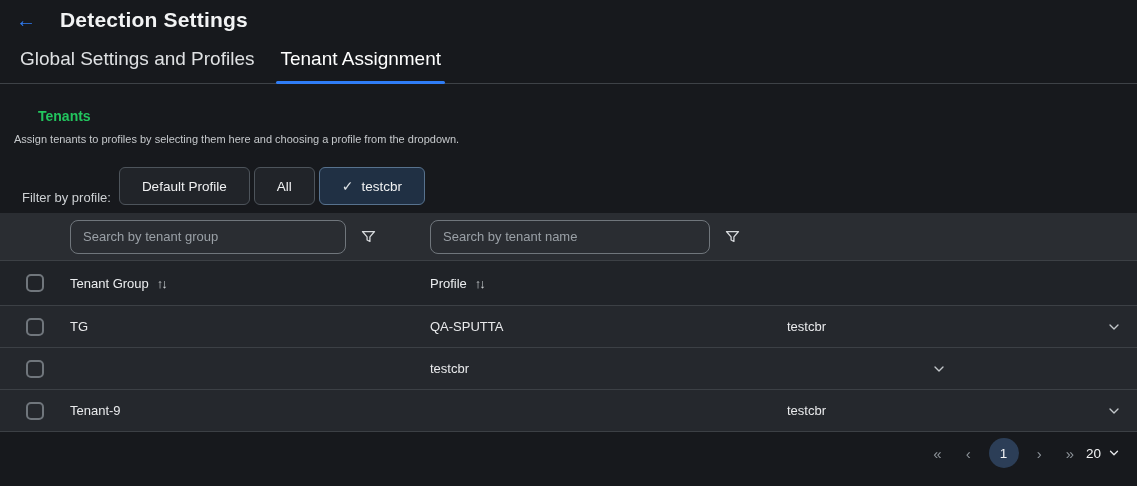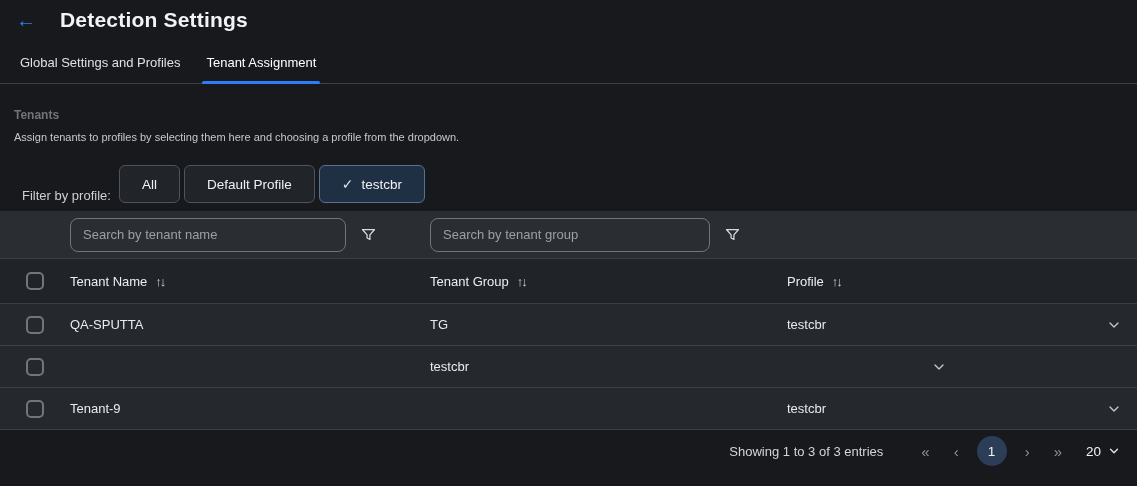--- a/index.html
+++ b/index.html
@@ -26,31 +26,31 @@
   }
 
   
   .tabs {
     display: flex; align-items: flex-end; gap: 18px;
     padding: 0 16px; height: 44px;
     border-bottom: 1px solid #3e4247;
   }
   .tab {
     position: relative; padding: 12px 4px 13px;
-    color: #dfe1e3; font-size: 13px; cursor: pointer;
+    color: #dfe1e3; font-size: 19px; cursor: pointer;
   }
   .tab.active { color: #ffffff; }
   .tab.active::after {
     content: ""; position: absolute; left: 0; right: 0; bottom: -1px;
     height: 3px; background: #2f7df6; border-radius: 2px;
   }
 
   
   .section-intro { padding: 24px 16px 0 14px; }
-  .section-heading { font-weight: bold; color: #737373; font-size: 12px; }
+  .section-heading { font-weight: bold; color: #22c55e; font-size: 14px; margin-left: 24px; }
   .section-desc { color: #c6c9cc; margin-top: 9px; font-size: 11px; }
 
   
   .filter-row {
     display: flex; align-items: flex-end;
     padding: 0 22px; margin-top: 22px; height: 38px; gap: 4px;
   }
   .filter-label { color: #cdd0d3; margin-right: 4px; }
   .chip {
     display: inline-flex; align-items: center; justify-content: center;
@@ -111,21 +111,21 @@
     user-select: none;
   }
   .page-current {
     width: 30px; height: 30px; border-radius: 50%;
     background: #2c3e57; color: #f2f3f4;
     display: inline-flex; align-items: center; justify-content: center;
     margin: 0 6px; font-size: 13.5px; cursor: pointer;
   }
   .page-size {
     display: inline-flex; align-items: center; gap: 6px;
-    color: #f2f3f4; margin-left: 12px; cursor: pointer; font-size: 13.5px;
+    color: #f2f3f4; margin-left: 0; cursor: pointer; font-size: 13.5px;
   }
 </style>
 </head>
 <body>
 
 <div class="topbar">
   <span class="back-arrow">←</span>
   <span class="page-title">Detection Settings</span>
 </div>
 
@@ -136,78 +136,75 @@
 
 <div class="section-intro">
   <div class="section-heading">Tenants</div>
   <div class="section-desc">Assign tenants to profiles by selecting them here and choosing a profile from the dropdown.</div>
 </div>
 
 <div class="filter-row">
   <span class="filter-label">Filter by profile:</span>
   <div class="chip">
 
+    <span>Default Profile</span>
+  </div>
+  <div class="chip">
+
     <span>All</span>
-  </div>
-  <div class="chip">
-
-    <span>Default Profile</span>
   </div>
   <div class="chip selected">
     <span class="check">✓</span>
     <span>testcbr</span>
   </div>
 </div>
 
 <div class="table-wrap">
 
   <div class="grid-row toolbar-row">
     <div></div>
+    <div class="search-cell">
+      <input class="search-input" placeholder="Search by tenant group" style="">
+      <span class="funnel-icon">
+        <svg width="17" height="17" viewBox="0 0 24 24" fill="none" stroke="#d7dadd" stroke-width="1.8" stroke-linejoin="round">
+            <path d="M3.5 5h17l-6.5 7.5V19l-4-2v-4.5L3.5 5z"></path>
+          </svg>
+      </span>
+    </div>
     <div class="search-cell">
       <input class="search-input" placeholder="Search by tenant name" style="">
       <span class="funnel-icon">
         <svg width="17" height="17" viewBox="0 0 24 24" fill="none" stroke="#d7dadd" stroke-width="1.8" stroke-linejoin="round">
             <path d="M3.5 5h17l-6.5 7.5V19l-4-2v-4.5L3.5 5z"></path>
           </svg>
       </span>
     </div>
-    <div class="search-cell">
-      <input class="search-input" placeholder="Search by tenant group" style="">
-      <span class="funnel-icon">
-        <svg width="17" height="17" viewBox="0 0 24 24" fill="none" stroke="#d7dadd" stroke-width="1.8" stroke-linejoin="round">
-            <path d="M3.5 5h17l-6.5 7.5V19l-4-2v-4.5L3.5 5z"></path>
-          </svg>
-      </span>
-    </div>
     <div></div>
       <div></div>
   </div>
 
   <div class="grid-row header-row">
     <div class="checkbox-cell">
       <div class="checkbox"></div>
-    </div>
-    <div>
-      <span>Tenant Name</span><span class="sort-icon">↑↓</span>
     </div>
     <div>
       <span>Tenant Group</span><span class="sort-icon">↑↓</span>
     </div>
     <div>
       <span>Profile</span><span class="sort-icon">↑↓</span>
     </div>
     <div></div>
   </div>
 
   <div class="grid-row data-row">
     <div class="checkbox-cell">
         <div class="checkbox"></div>
       </div>
+    <div>TG</div>
     <div>QA-SPUTTA</div>
-    <div>TG</div>
     <div>testcbr</div>
     <div class="chevron-cell">
       <svg width="16" height="16" viewBox="0 0 24 24" fill="none" stroke="#c3c7cb" stroke-width="2" stroke-linecap="round" stroke-linejoin="round">
           <polyline points="6 9 12 15 18 9"></polyline>
         </svg>
     </div>
   </div>
 
   <div class="grid-row data-row">
     <div class="checkbox-cell">
@@ -232,21 +229,20 @@
     <div class="chevron-cell">
       <svg width="16" height="16" viewBox="0 0 24 24" fill="none" stroke="#c3c7cb" stroke-width="2" stroke-linecap="round" stroke-linejoin="round">
           <polyline points="6 9 12 15 18 9"></polyline>
         </svg>
     </div>
   </div>
 
 </div>
 
 <div class="pagination">
-  <span class="page-summary">Showing 1 to 3 of 3 entries</span>
   <span class="pager-nav">«</span>
   <span class="pager-nav">‹</span>
   <span class="page-current">1</span>
   <span class="pager-nav">›</span>
   <span class="pager-nav">»</span>
   <span class="page-size">
     <span>20</span>
     <svg width="14" height="14" viewBox="0 0 24 24" fill="none" stroke="#e9eaec" stroke-width="2.2" stroke-linecap="round" stroke-linejoin="round">
         <polyline points="6 9 12 15 18 9"></polyline>
       </svg>

